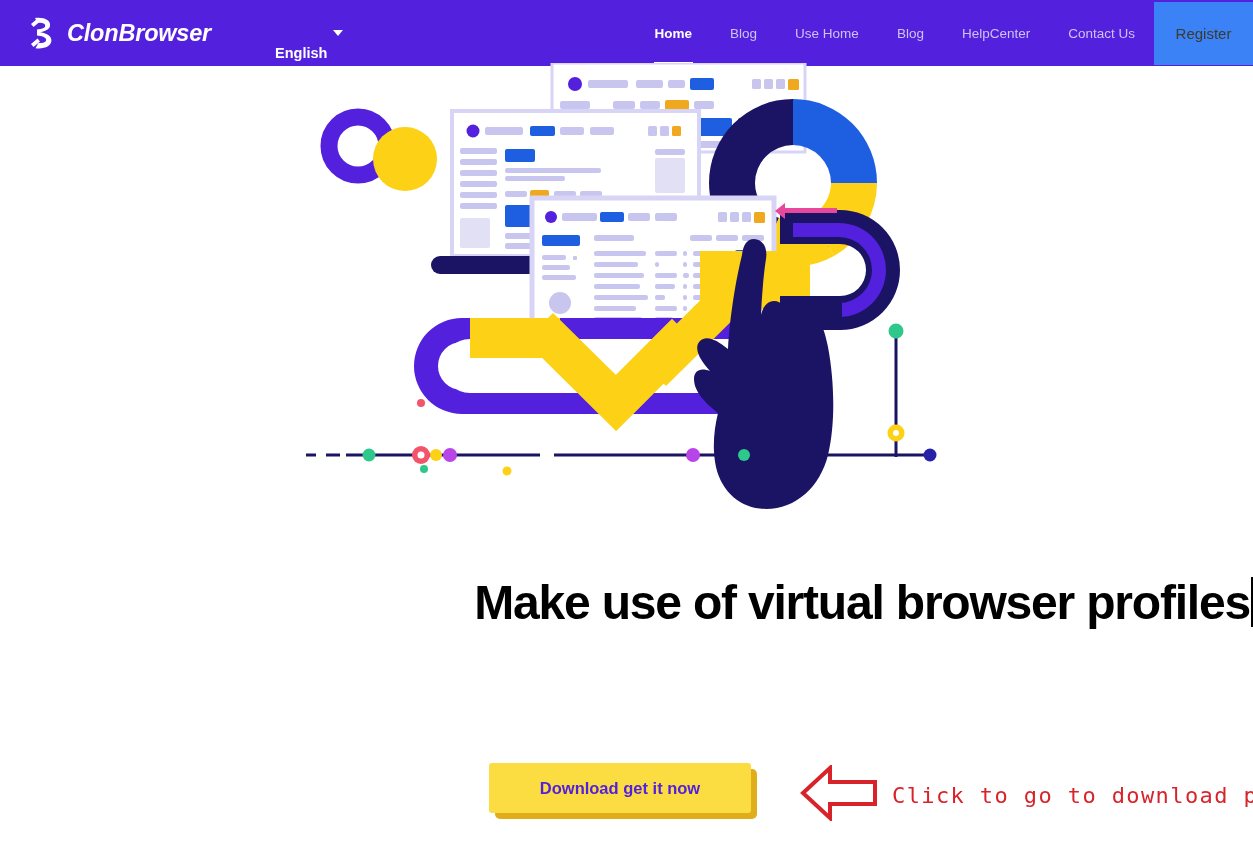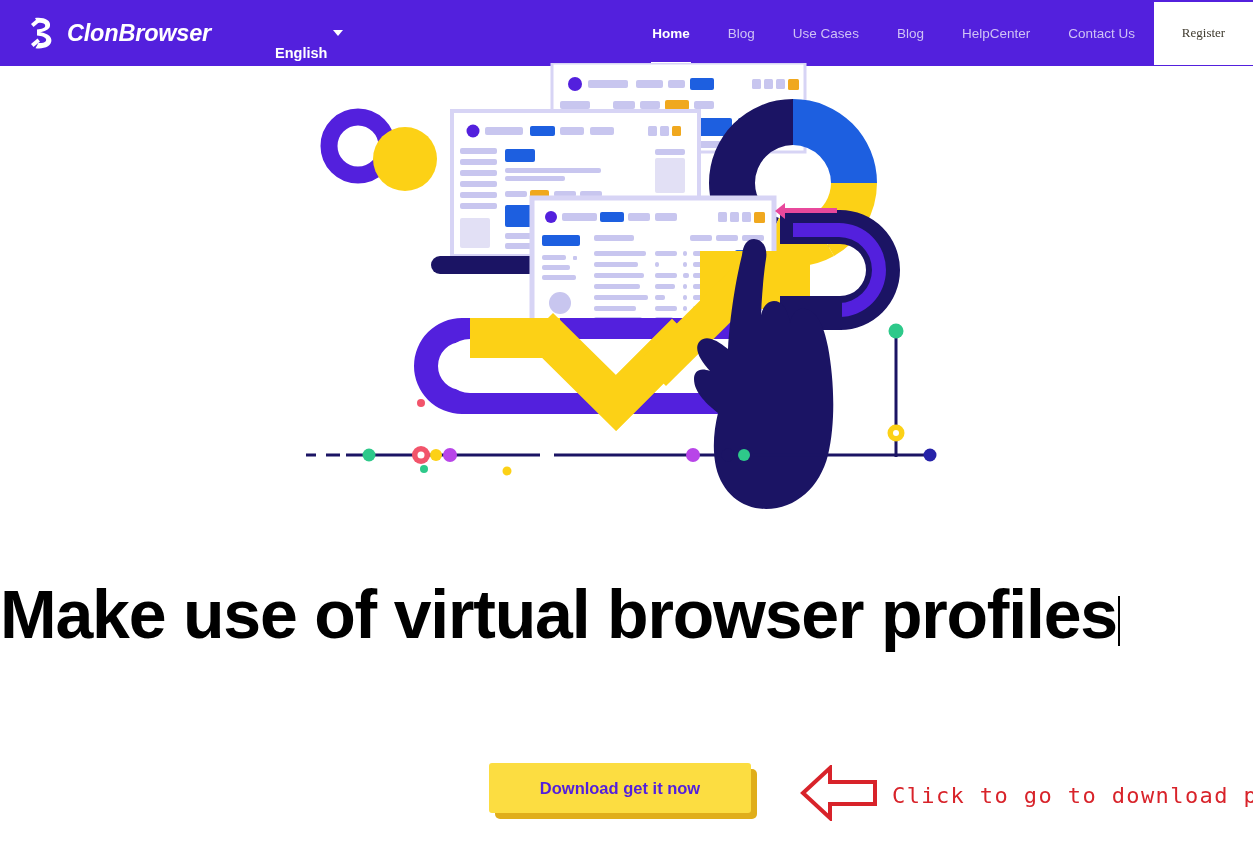--- a/index.html
+++ b/index.html
@@ -84,25 +84,24 @@
     left: 18px; right: 18px;
     bottom: 0;
     height: 3px;
     background: #ffffff;
   }
   .nav-cta {
     display: flex;
     align-items: center;
     justify-content: center;
     width: 99px;
-    background: #ffffff;
+    background: #3b82f6;
     color: #3f3a2e;
-    font-size: 13px;
+    font-size: 15px;
     cursor: pointer;
-    font-family: Liberation Serif, serif;
   }
   .header-underbar {
     position: absolute;
     top: 63px;
     left: 652px;
     width: 125px;
     height: 3px;
     background: #d7cdf4;
   }
 
@@ -115,22 +114,22 @@
     height: 490px;
   }
   .hero-art svg { display: block; }
 
   
   .headline {
     position: absolute;
     top: 575px;
     left: 0;
     width: 1253px;
-    text-align: left;
-    font-size: 68px;
+    text-align: right;
+    font-size: 48px;
     font-weight: bold;
     color: #000000;
     letter-spacing: -1.2px;
     white-space: nowrap;
   }
   .caret-bar {
     display: inline-block;
     width: 2px;
     height: 50px;
     background: #000;
@@ -204,21 +203,21 @@
   </div>
 
   <div class="lang">
     <span class="lang-label">English</span>
     <span class="caret"></span>
   </div>
 
   <nav class="nav">
     <a class="nav-item active">Home</a>
     <a class="nav-item">Blog</a>
-    <a class="nav-item">Use Cases</a>
+    <a class="nav-item">Use Home</a>
     <a class="nav-item">Blog</a>
     <a class="nav-item">HelpCenter</a>
     <a class="nav-item">Contact Us</a>
     <a class="nav-cta">Register</a>
   </nav>
 </div>
 <div class="header-underbar"></div>
 
 <div class="hero-art">
   <svg width="1253" height="490" viewBox="0 0 1253 490" xmlns="http://www.w3.org/2000/svg">

